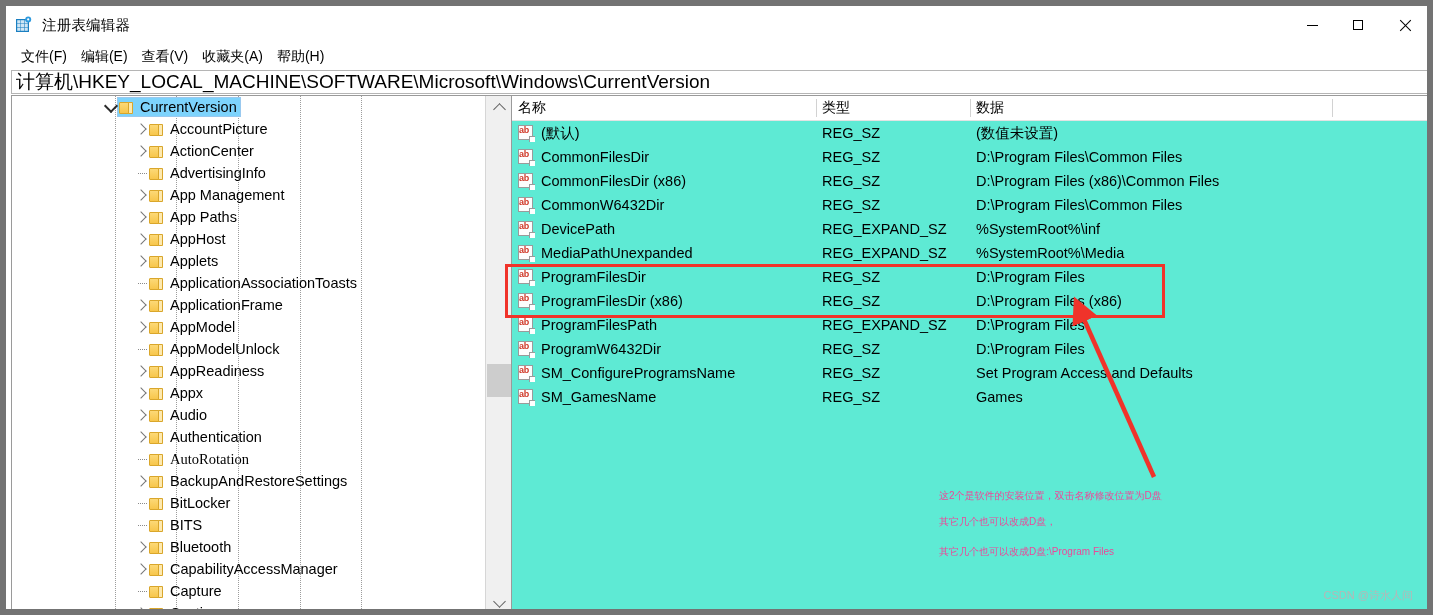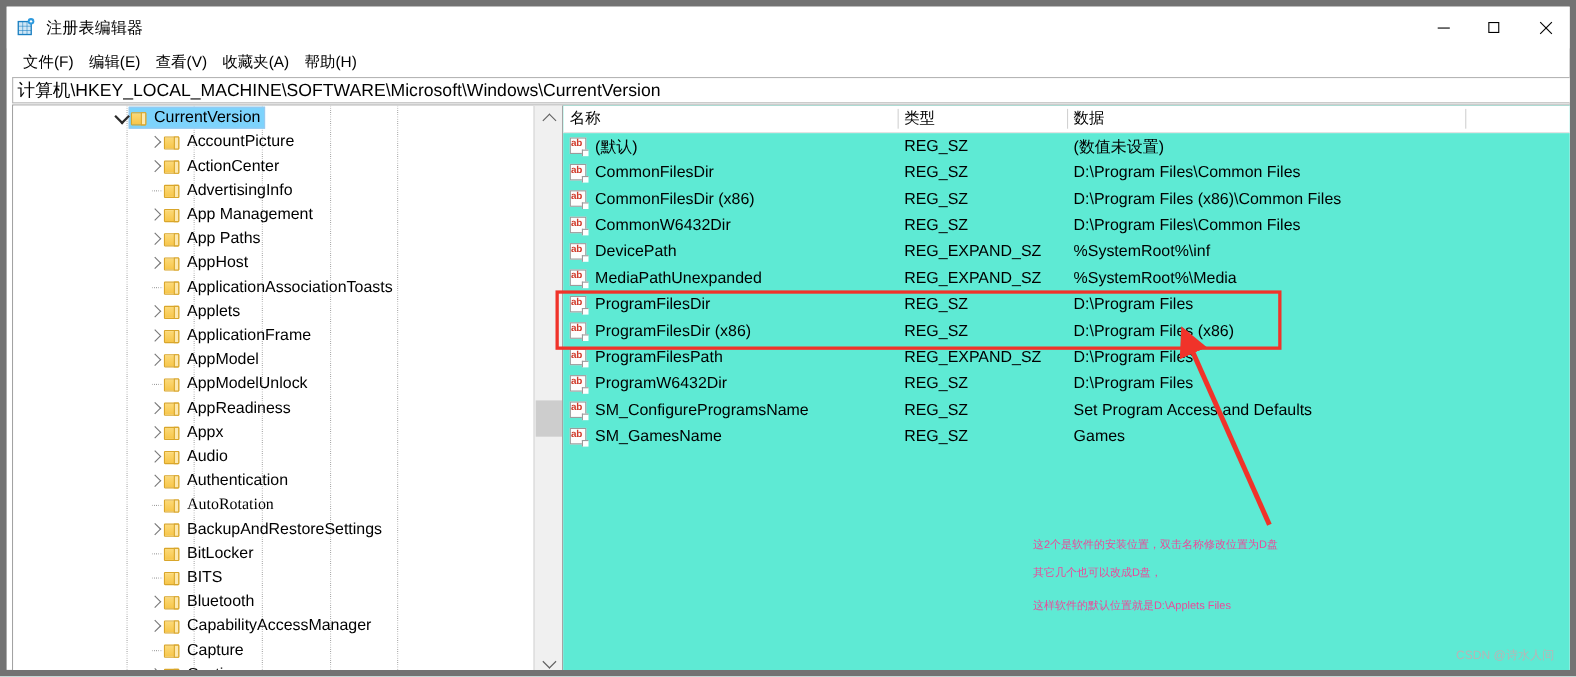--- a/index.html
+++ b/index.html
@@ -99,21 +99,21 @@
     width: 1421px;
     height: 24px;
     border: 1px solid #b5b5b5;
     box-sizing: border-box;
     background: #fff;
     display: flex;
     align-items: center;
     padding-left: 4px;
   }
   .address-text {
-    font-size: 16px;
+    font-size: 19px;
     color: #000;
     white-space: nowrap;
   }
 
   
   .panes {
     position: absolute;
     left: 5px; top: 89px;
     width: 1421px;
     height: 520px;
@@ -514,40 +514,40 @@
               <div class="tlabel-wrap">
                 <div class="folder">
                   <div class="fbody"></div>
                   <div class="fflap"></div>
                 </div>
                 <div class="tlabel">AppHost</div>
               </div>
             </div>
             <div class="tnode" style="padding-left: 123px;">
               <div class="twist">
+                <div class="chev"></div>
+              </div>
+              <div class="tlabel-wrap">
+                <div class="folder">
+                  <div class="fbody"></div>
+                  <div class="fflap"></div>
+                </div>
+                <div class="tlabel">Applets</div>
+              </div>
+            </div>
+            <div class="tnode" style="padding-left: 123px;">
+              <div class="twist">
                 <div class="dash"></div>
               </div>
               <div class="tlabel-wrap">
                 <div class="folder">
                   <div class="fbody"></div>
                   <div class="fflap"></div>
                 </div>
                 <div class="tlabel">ApplicationAssociationToasts</div>
-              </div>
-            </div>
-            <div class="tnode" style="padding-left: 123px;">
-              <div class="twist">
-                <div class="chev"></div>
-              </div>
-              <div class="tlabel-wrap">
-                <div class="folder">
-                  <div class="fbody"></div>
-                  <div class="fflap"></div>
-                </div>
-                <div class="tlabel">Applets</div>
               </div>
             </div>
             <div class="tnode" style="padding-left: 123px;">
               <div class="twist">
                 <div class="chev"></div>
               </div>
               <div class="tlabel-wrap">
                 <div class="folder">
                   <div class="fbody"></div>
                   <div class="fflap"></div>
@@ -901,16 +901,16 @@
     <defs>
       <marker id="ahead" markerWidth="6" markerHeight="6" refX="3.2" refY="3" orient="auto">
         <path d="M0,0 L6,3 L0,6 z" fill="#f0332a"></path>
       </marker>
     </defs>
     <line x1="1148" y1="471" x2="1073" y2="302" stroke="#f0332a" stroke-width="4.5" marker-end="url(#ahead)"></line>
   </svg>
 
   <div class="annot" style="left:933px;top:477px;">这2个是软件的安装位置，双击名称修改位置为D盘</div>
   <div class="annot" style="left:933px;top:503px;">其它几个也可以改成D盘，</div>
-  <div class="annot" style="left:933px;top:533px;">这样软件的默认位置就是D:\Applets Files</div>
+  <div class="annot" style="left:933px;top:533px;">其它几个也可以改成D盘:\Program Files</div>
 
   <div class="watermark">CSDN @诗水人间</div>
 </div>
 
 </body></html>

